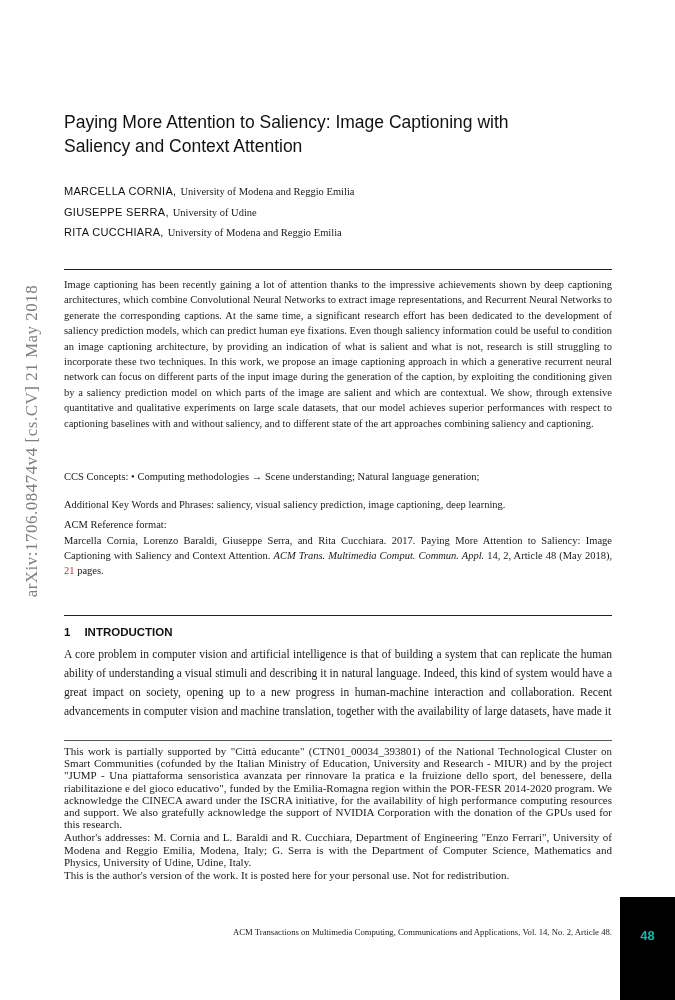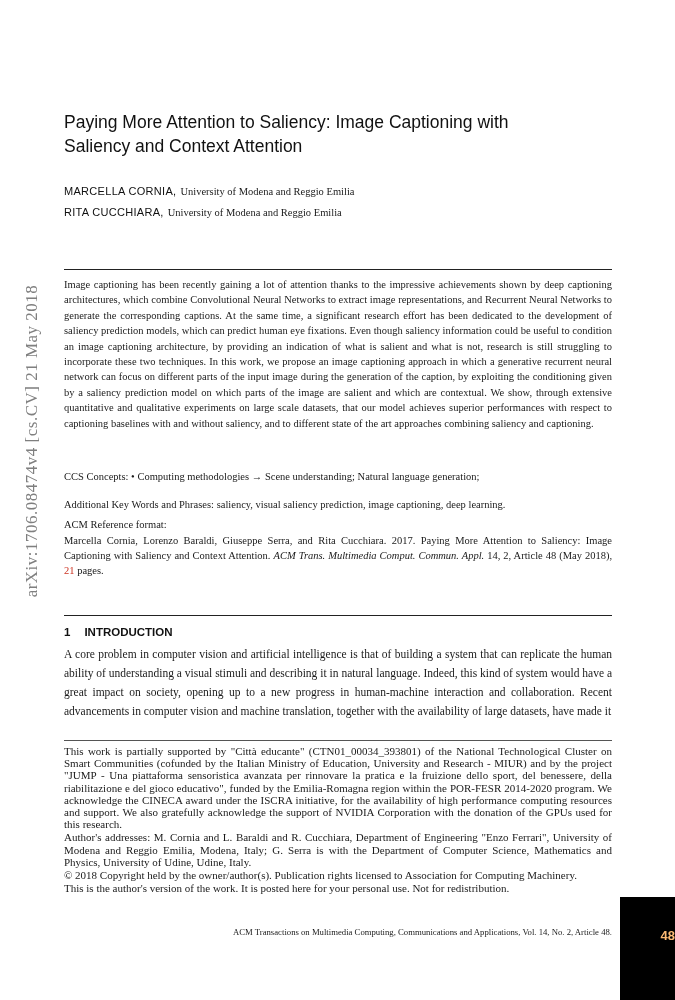--- a/index.html
+++ b/index.html
@@ -133,40 +133,44 @@
     position: absolute;
     right: 0;
     bottom: 0;
     width: 55px;
     height: 103px;
     background: #000000;
   }
   .page-number {
     display: block;
     margin-top: 31px;
-    text-align: right;
-    color: #fdba74;
+    text-align: center;
+    color: #14b8a6;
     font-family: "Liberation Sans", sans-serif;
     font-size: 13px;
     font-weight: bold;
   }
 </style>
 </head>
 <body>
 
 <div class="watermark" style="color: rgb(127, 127, 127);">arXiv:1706.08474v4  [cs.CV]  21 May 2018</div>
 
 <h1 class="content-block title">Paying More Attention to Saliency: Image Captioning with Saliency and Context Attention</h1>
 
 <div class="content-block authors">
   <div class="author-line">
     <span class="author-name">MARCELLA CORNIA,</span>
     <span class="author-affil">University of Modena and Reggio Emilia</span>
   </div>
   <div class="author-line">
+    <span class="author-name">GIUSEPPE SERRA,</span>
+    <span class="author-affil">University of Udine</span>
+  </div>
+  <div class="author-line">
     <span class="author-name">RITA CUCCHIARA,</span>
     <span class="author-affil">University of Modena and Reggio Emilia</span>
   </div>
 </div>
 
 <hr class="content-block rule rule-top">
 
 <p class="content-block abstract">Image captioning has been recently gaining a lot of attention thanks to the impressive achievements shown by deep captioning architectures, which combine Convolutional Neural Networks to extract image representations, and Recurrent Neural Networks to generate the corresponding captions. At the same time, a significant research effort has been dedicated to the development of saliency prediction models, which can predict human eye fixations. Even though saliency information could be useful to condition an image captioning architecture, by providing an indication of what is salient and what is not, research is still struggling to incorporate these two techniques. In this work, we propose an image captioning approach in which a generative recurrent neural network can focus on different parts of the input image during the generation of the caption, by exploiting the conditioning given by a saliency prediction model on which parts of the image are salient and which are contextual. We show, through extensive quantitative and qualitative experiments on large scale datasets, that our model achieves superior performances with respect to captioning baselines with and without saliency, and to different state of the art approaches combining saliency and captioning.</p>
 
 <p class="content-block ccs">
@@ -187,21 +191,20 @@
   <span class="sec-num">1</span><span>INTRODUCTION</span>
 </h2>
 
 <p class="content-block body-text">A core problem in computer vision and artificial intelligence is that of building a system that can replicate the human ability of understanding a visual stimuli and describing it in natural language. Indeed, this kind of system would have a great impact on society, opening up to a new progress in human-machine interaction and collaboration. Recent advancements in computer vision and machine translation, together with the availability of large datasets, have made it</p>
 
 <hr class="content-block rule footnote-rule">
 
 <div class="content-block footnotes">
   <p>This work is partially supported by "Città educante" (CTN01_00034_393801) of the National Technological Cluster on Smart Communities (cofunded by the Italian Ministry of Education, University and Research - MIUR) and by the project "JUMP - Una piattaforma sensoristica avanzata per rinnovare la pratica e la fruizione dello sport, del benessere, della riabilitazione e del gioco educativo", funded by the Emilia-Romagna region within the POR-FESR 2014-2020 program. We acknowledge the CINECA award under the ISCRA initiative, for the availability of high performance computing resources and support. We also gratefully acknowledge the support of NVIDIA Corporation with the donation of the GPUs used for this research.</p>
   <p>Author's addresses: M. Cornia and L. Baraldi and R. Cucchiara, Department of Engineering "Enzo Ferrari", University of Modena and Reggio Emilia, Modena, Italy; G. Serra is with the Department of Computer Science, Mathematics and Physics, University of Udine, Udine, Italy.</p>
-  <p>© 2018 Copyright held by the owner/author(s). Publication rights licensed to Association for Computing Machinery.</p>
   <p>This is the author's version of the work. It is posted here for your personal use. Not for redistribution.</p>
 </div>
 
 <div class="content-block footer">ACM Transactions on Multimedia Computing, Communications and Applications, Vol. 14, No. 2, Article 48.</div>
 
 <div class="page-number-box">
   <span class="page-number">48</span>
 </div>
 
 </body></html>

